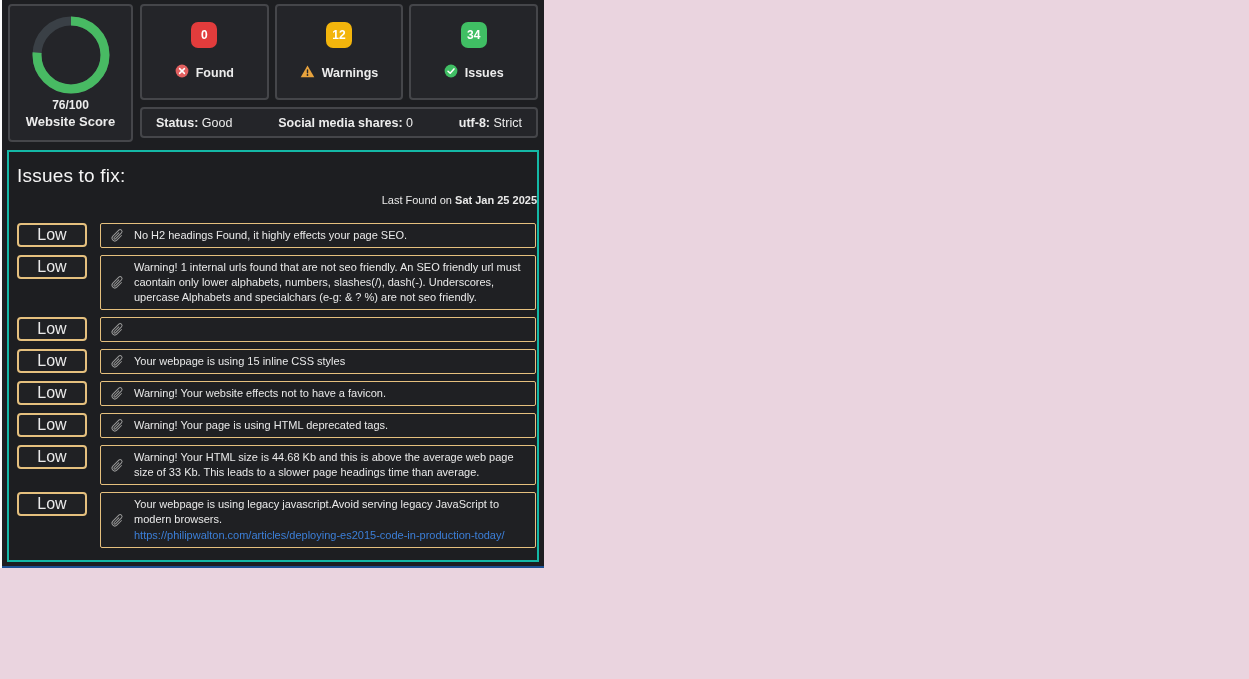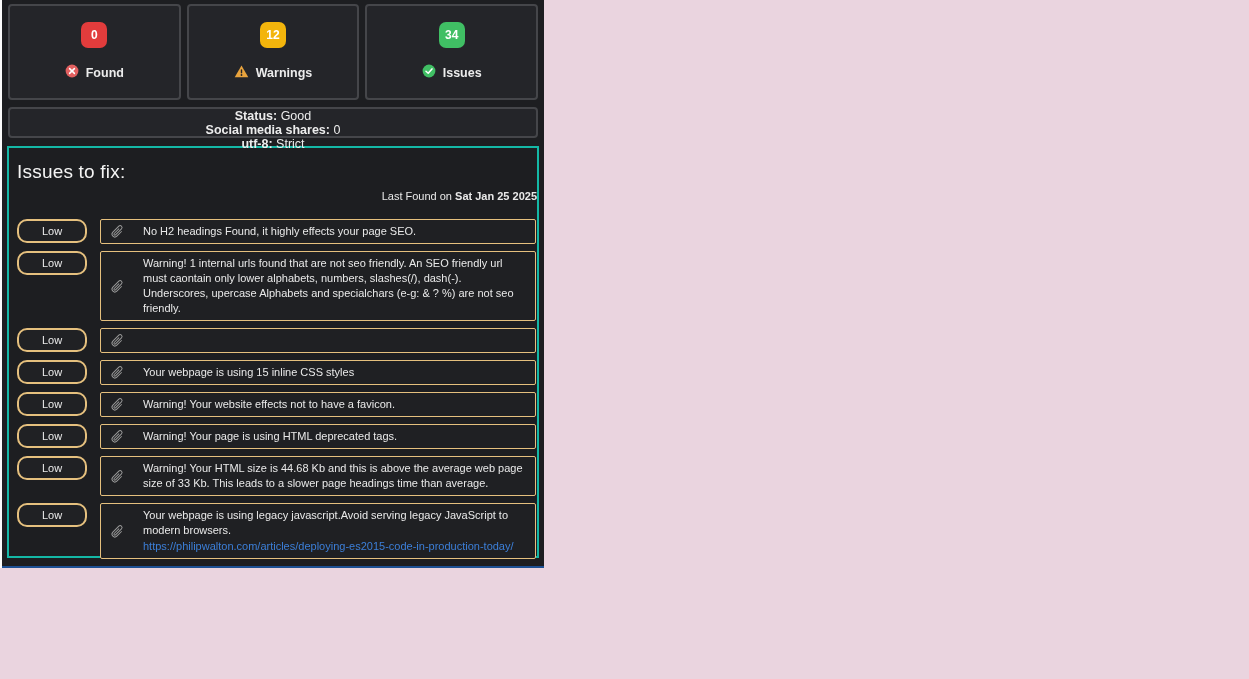--- a/index.html
+++ b/index.html
@@ -43,61 +43,69 @@
     width: 26px; height: 26px; border-radius: 7px;
     display: flex; align-items: center; justify-content: center;
     color: #fff; font-size: 12px; font-weight: bold;
     margin-bottom: 16px;
   }
   .stat-label-row { display: flex; align-items: center; gap: 7px; }
   .stat-label { font-size: 12.5px; font-weight: bold; }
   .status-bar {
     height: 31px; background: #242529; border: 2px solid #45464a; border-radius: 4px;
     display: flex; align-items: center; justify-content: space-between;
-    padding: 0 14px; font-size: 12.5px; flex-direction: column;
+    padding: 0 14px; font-size: 12.5px;
   }
   .status-bar b { font-weight: bold; }
   
   .issues-container {
     margin: 8px 5px 0 5px; border: 2px solid #14b8a6;
     height: 412px; padding: 13px 0 0 8px;
   }
   .issues-title { font-size: 19px; font-weight: 500; color: #f5f5f5; letter-spacing: .2px; }
   .last-found { font-size: 11px; margin-top: 7px; color: #e9e9e9; text-align: right; }
   .issues-list { margin-top: 17px; }
   .issue-row { display: flex; align-items: flex-start; margin-bottom: 7px; }
   .severity-badge {
     width: 70px; min-height: 24px; flex: none; margin-right: 13px;
-    background: #202124; border: 2px solid #e5c07e; border-radius: 10px;
+    background: #202124; border: 2px solid #e5c07e; border-radius: 4px;
     display: flex; align-items: center; justify-content: center;
-    font-size: 11px; color: #eaeaea;
+    font-size: 16px; color: #eaeaea;
   }
   .issue-box {
     width: 436px; min-height: 24px;
     background: #1f2023; border: 1.5px solid #e5c07e; border-radius: 2px;
-    display: flex; align-items: center; gap: 18px;
+    display: flex; align-items: center; gap: 9px;
     padding: 4px 9px; font-size: 11px; line-height: 15px; color: #e9e9e9;
   }
   .clip { flex: none; display: flex; align-items: center; }
   .issue-text { flex: 1; }
   .issue-text b { font-weight: normal; }
   .issue-text a {
     color: #3c7fd8; text-decoration: none; display: block; margin-top: 1px;
     word-break: break-all;
   }
 </style>
 </head>
 <body>
 
 <div class="white-strip"></div>
 
 <div class="panel">
 
   <div class="top-row">
 
+    <div class="score-card">
+      <svg id="gauge" width="80" height="80" viewBox="0 0 80 80">
+        <circle cx="40" cy="40" r="34" fill="none" stroke="#3a4046" stroke-width="9"></circle>
+        <circle id="gauge-arc" cx="40" cy="40" r="34" fill="none" stroke="#48ba63" stroke-width="9" transform="rotate(-90 40 40)" stroke-dasharray="162.35750833752053 213.62830044410595"></circle>
+      </svg>
+      <div class="score-text">76/100</div>
+      <div class="score-label">Website Score</div>
+    </div>
 
     <div class="top-right">
       <div class="stat-cards">
 
         <div class="stat-card">
           <div class="stat-badge" style="background:#e23c3c">0</div>
           <div class="stat-label-row">
             <span class="stat-icon">
               <svg width="14" height="14" viewBox="0 0 14 14">
                   <circle cx="7" cy="7" r="6.4" fill="#e26060"></circle>

